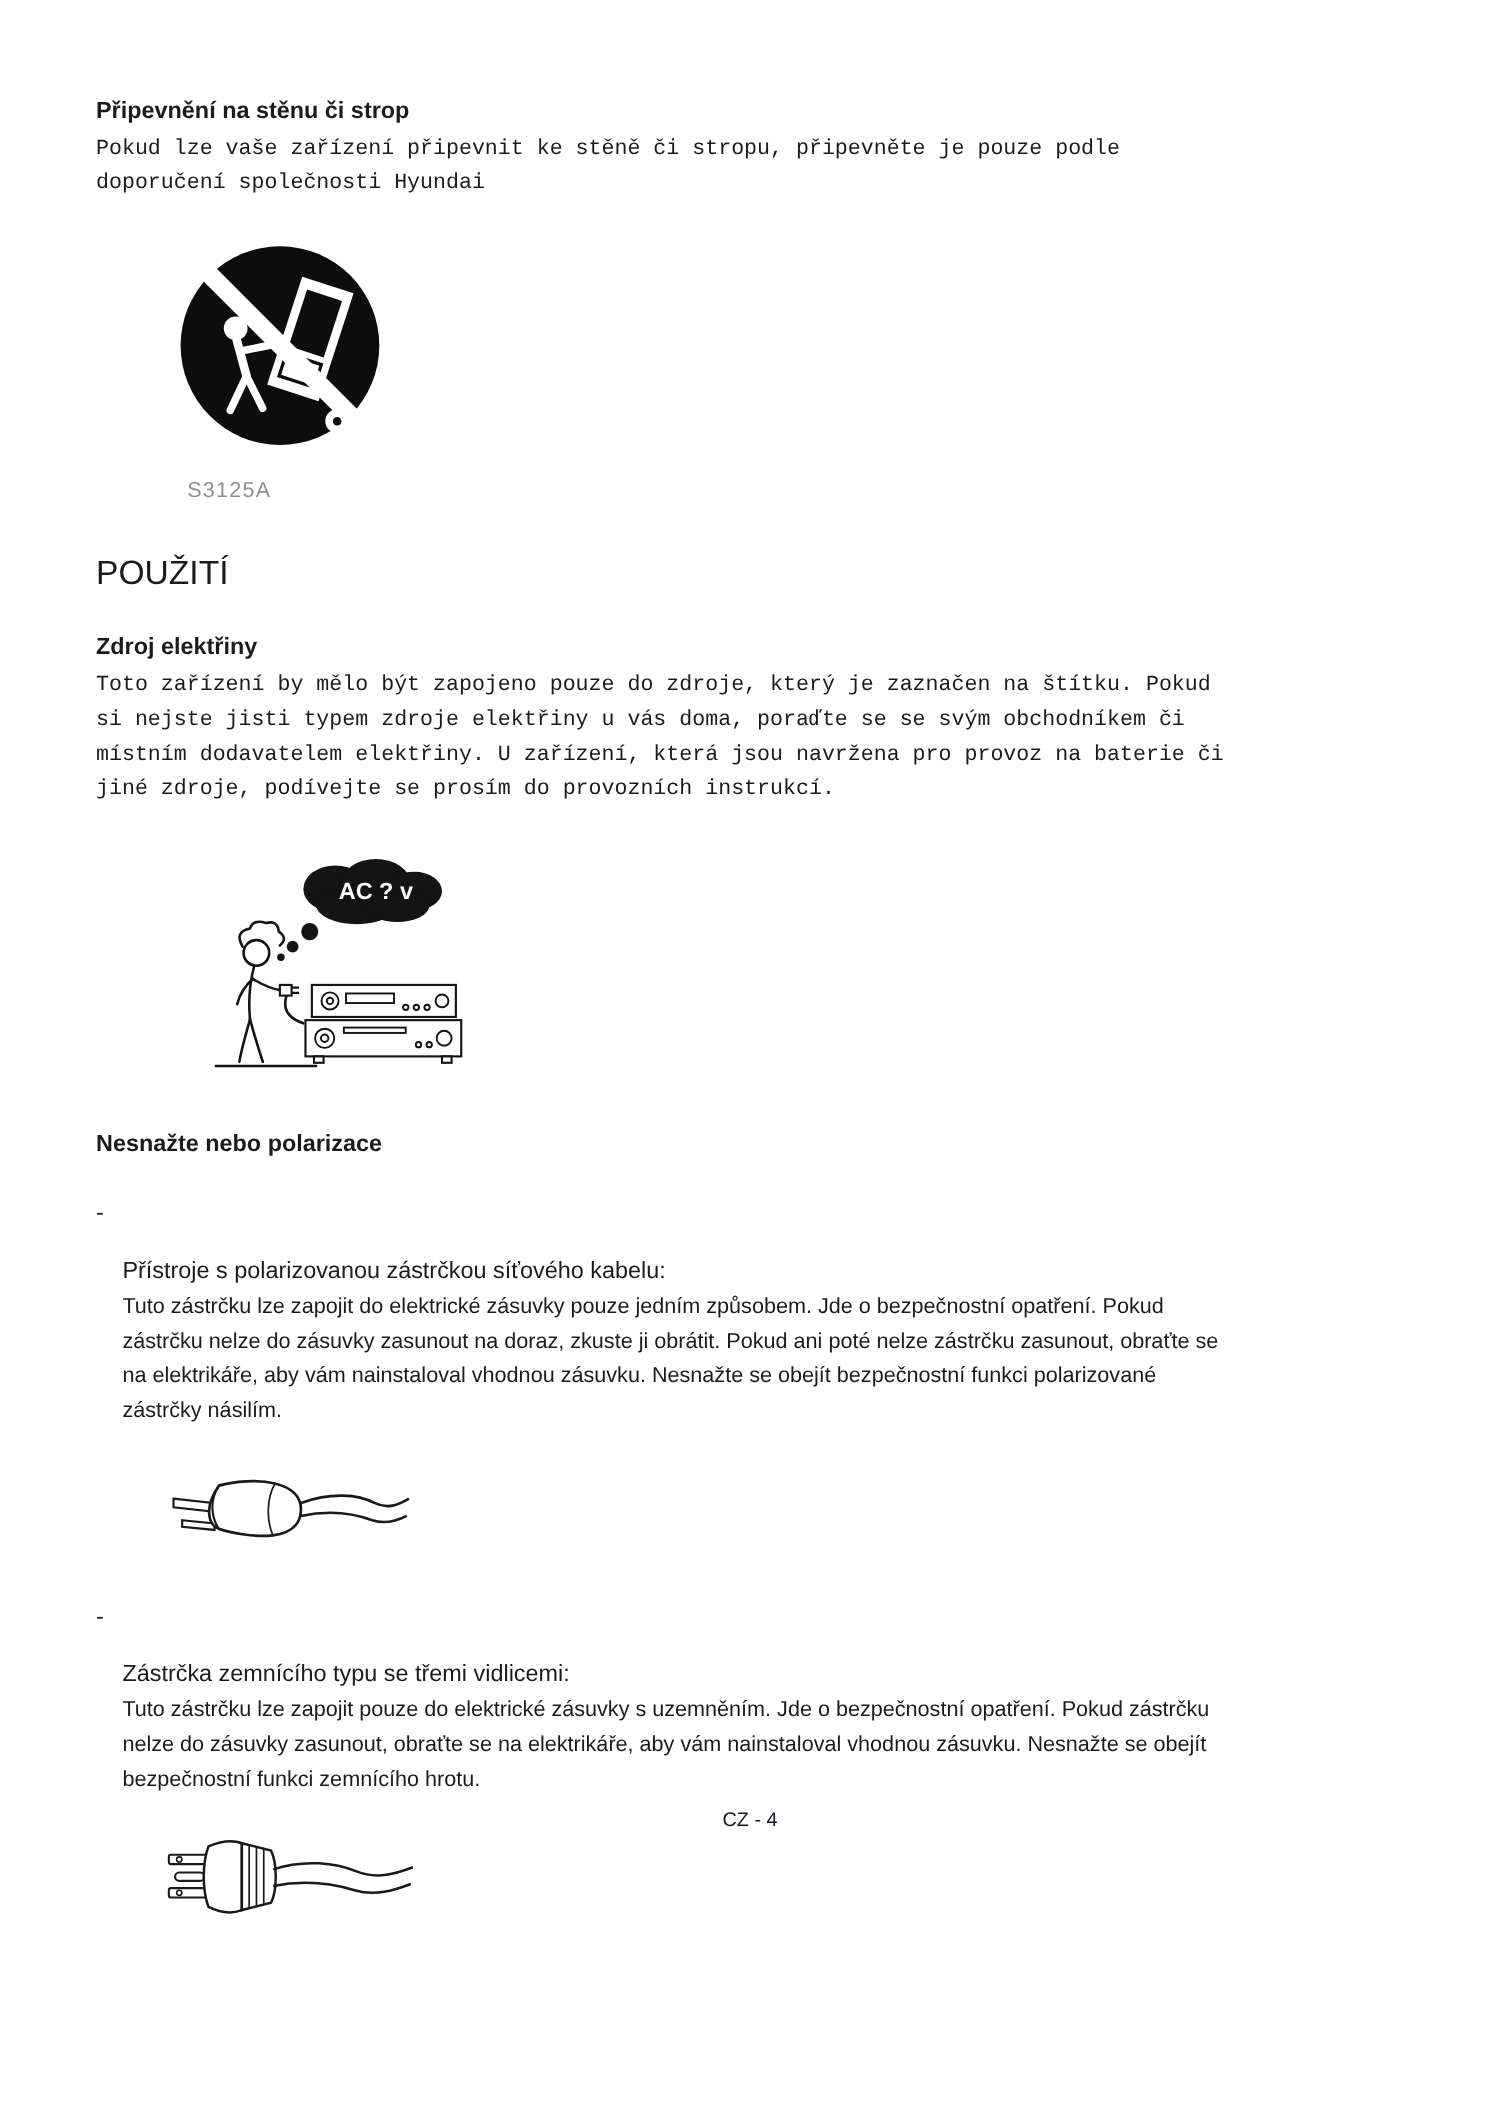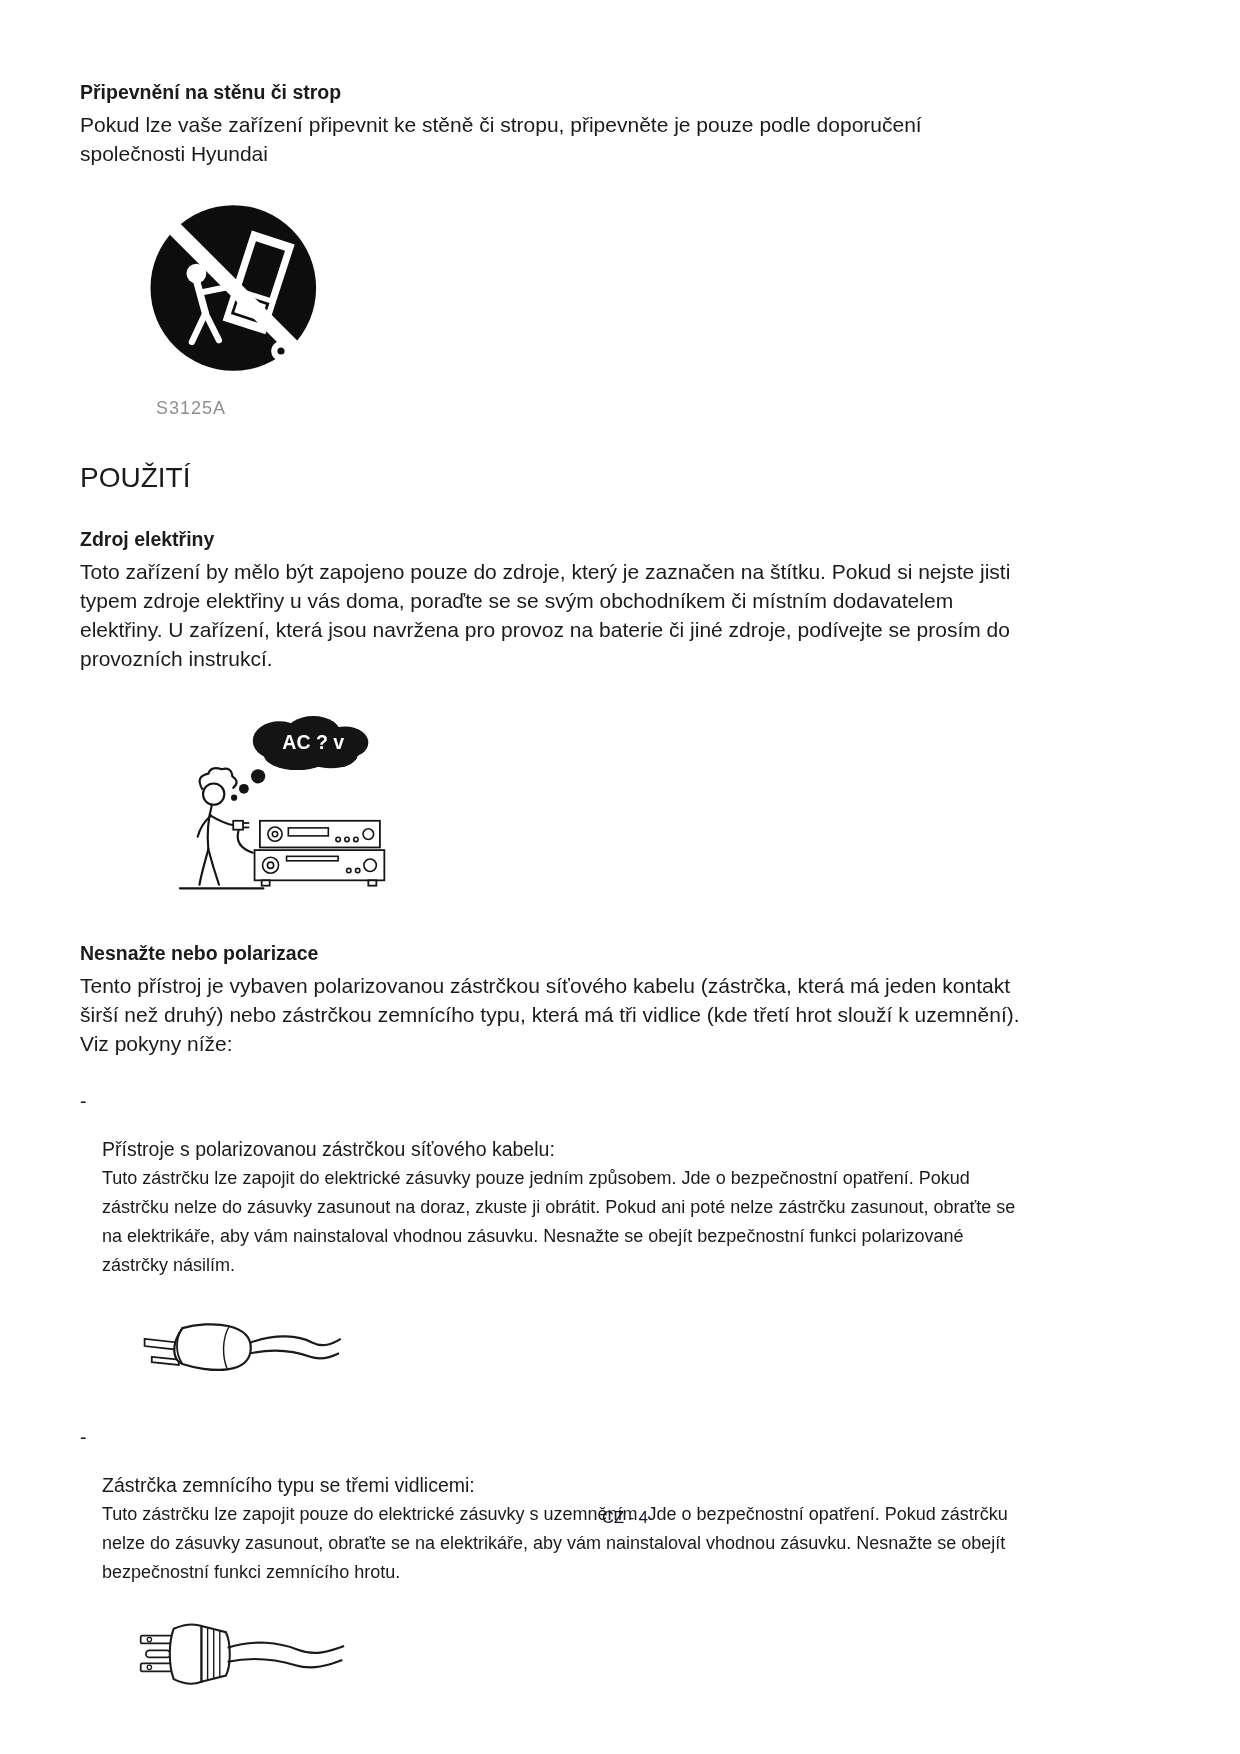--- a/index.html
+++ b/index.html
@@ -18,24 +18,25 @@
     box-sizing: border-box;
     padding: 78px 88px 0 80px;
   }
   .heading {
     font-size: 19.5px;
     font-weight: 700;
     margin: 0 0 3px 0;
     line-height: 29px;
   }
   .body-text {
-    font-size: 21px;
+    font-size: 18px;
     line-height: 29px;
     margin: 0;
     max-width: 950px;
+    font-family: Liberation Mono, monospace;
   }
   .main-heading {
     font-size: 28px;
     font-weight: 400;
     margin: 42px 0 0 0;
     line-height: 34px;
   }
   .figure {
     display: block;
   }
@@ -167,21 +168,20 @@
         <circle cx="140" cy="178" r="3.5"></circle>
         <rect x="158" y="168" width="58" height="5"></rect>
         <circle cx="228" cy="184" r="2.5"></circle>
         <circle cx="238" cy="184" r="2.5"></circle>
         <circle cx="252" cy="178" r="7"></circle>
       </g>
     </svg>
   </div>
 
   <h3 class="heading s3-heading">Nesnažte nebo polarizace</h3>
-  <p class="body-text">Tento přístroj je vybaven polarizovanou zástrčkou síťového kabelu (zástrčka, která má jeden kontakt širší než druhý) nebo zástrčkou zemnícího typu, která má tři vidlice (kde třetí hrot slouží k uzemnění). Viz pokyny níže:</p>
 
   <div class="bullet">
     <span class="dash">-</span>
     <div class="bullet-content">
       <p class="bullet-title">Přístroje s polarizovanou zástrčkou síťového kabelu:</p>
       <p class="bullet-body">Tuto zástrčku lze zapojit do elektrické zásuvky pouze jedním způsobem. Jde o bezpečnostní opatření. Pokud zástrčku nelze do zásuvky zasunout na doraz, zkuste ji obrátit. Pokud ani poté nelze zástrčku zasunout, obraťte se na elektrikáře, aby vám nainstaloval vhodnou zásuvku. Nesnažte se obejít bezpečnostní funkci polarizované zástrčky násilím.</p>
     </div>
   </div>
 
   <div class="figure fig3">

